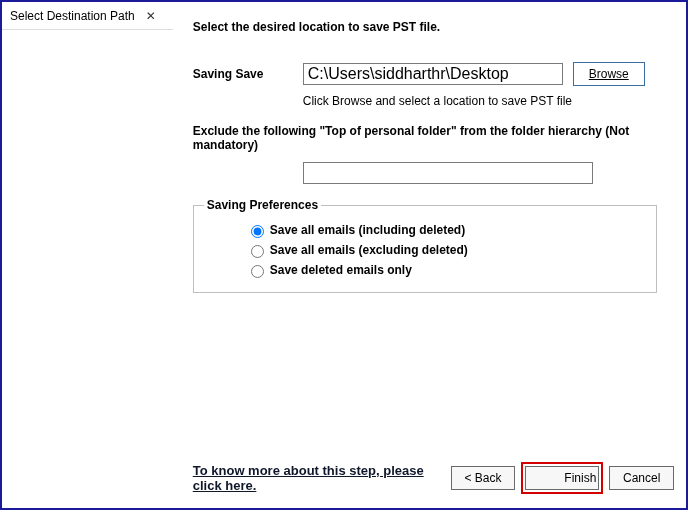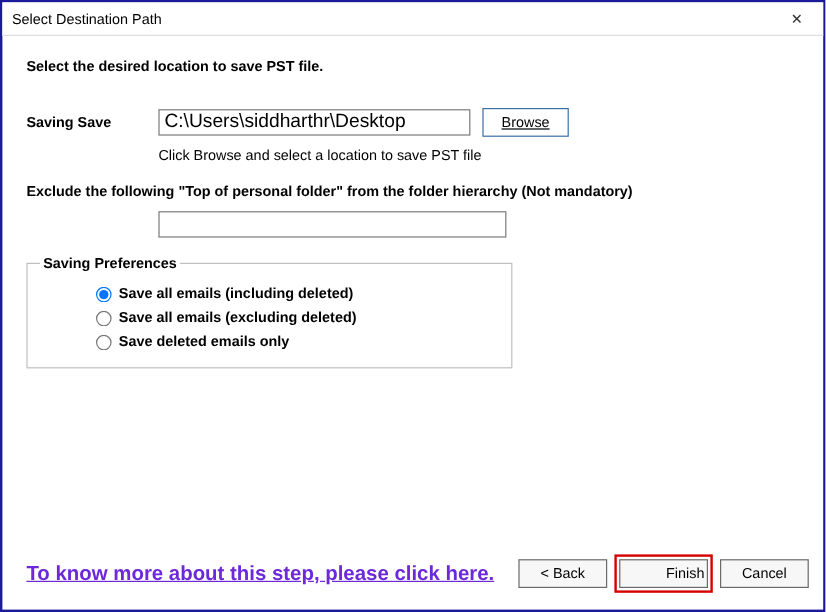--- a/index.html
+++ b/index.html
@@ -12,21 +12,20 @@
     width: 688px;
     height: 510px;
     overflow: hidden;
   }
   .outer {
     width: 688px;
     height: 510px;
     border: 2px solid #1a1a9a;
     background: #fff;
     display: flex;
-    flex-direction: column;
   }
   .titlebar {
     height: 28px;
     background: #fff;
     border-bottom: 1px solid #ddd;
     display: flex;
     align-items: center;
     padding: 0 6px 0 8px;
     font-size: 12px;
     color: #000;
@@ -103,21 +102,21 @@
     border: 1px solid #7a7a7a;
     background: #fff;
     padding: 2px 4px;
     font-family: inherit;
     font-size: 12px;
     margin-bottom: 14px;
   }
 
   fieldset.prefs {
     border: 1px solid #bfbfbf;
-    width: 405px;
+    width: 464px;
     padding: 6px 10px 10px 10px;
     margin-left: 0;
   }
   fieldset.prefs legend {
     font-weight: bold;
     font-size: 12px;
     padding: 0 3px;
   }
   .radio-row {
     display: flex;
@@ -129,24 +128,24 @@
 
   .footer {
     position: absolute;
     left: 20px;
     right: 12px;
     bottom: 14px;
     display: flex;
     align-items: center;
   }
   .footer .help-link {
-    color: #6d28d9;
+    color: #0f172a;
     text-decoration: underline;
     font-weight: bold;
-    font-size: 17px;
+    font-size: 13px;
     cursor: pointer;
   }
   .footer .spacer { flex: 1; }
   .footer button {
     width: 74px;
     height: 24px;
     margin-left: 6px;
     border: 1px solid #6a6a6a;
     background: #f7f7f7;
     font-family: inherit;

